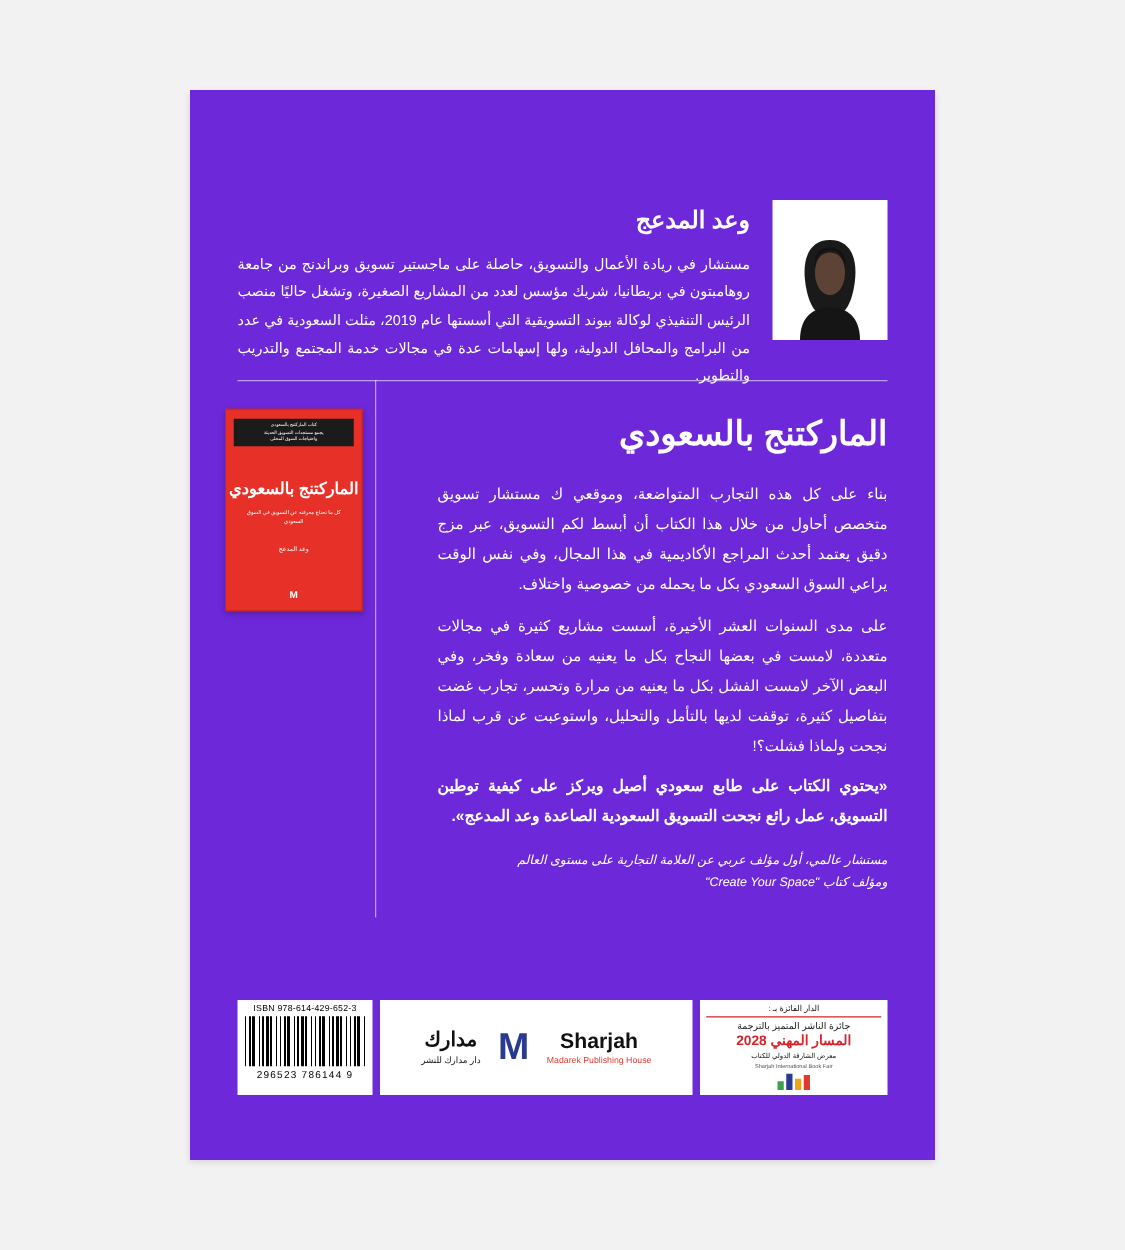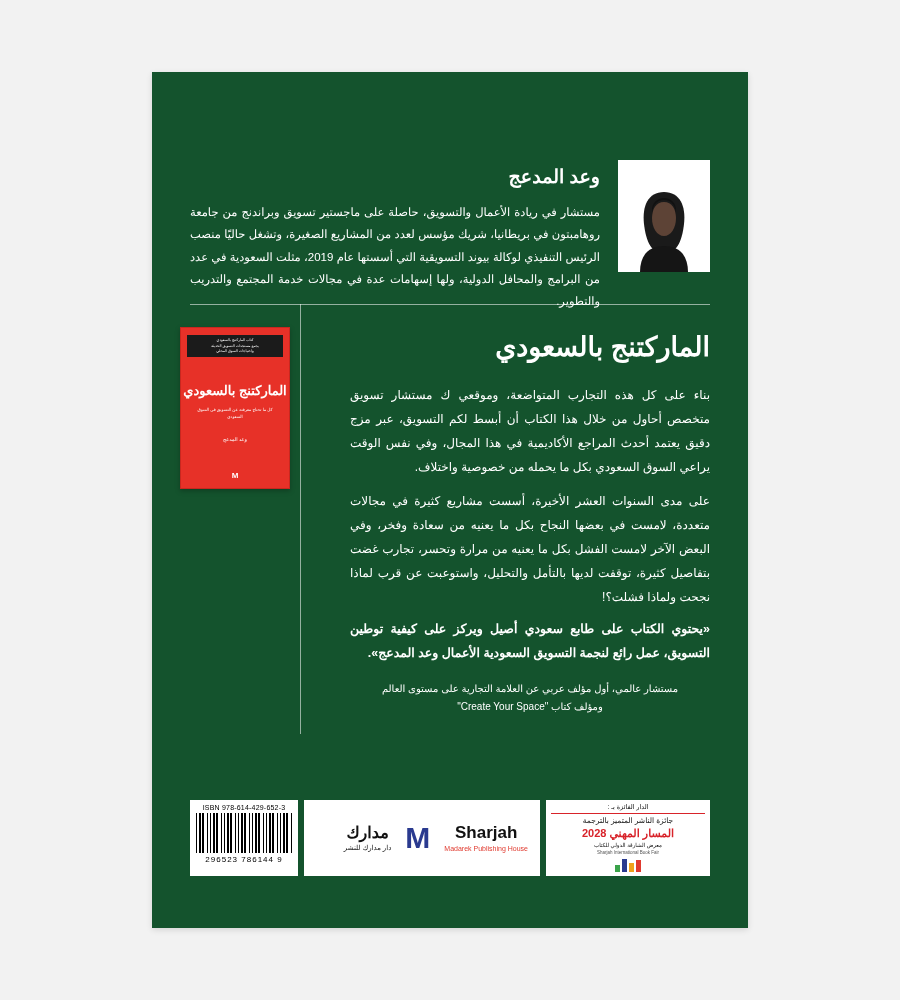--- a/index.html
+++ b/index.html
@@ -11,21 +11,21 @@
   }
   .stage{
     position:relative;
     width:900px;height:1000px;
     background:#f2f2f2;
   }
   .book-cover{
     position:absolute;
     left:152px;top:72px;
     width:596px;height:856px;
-    background:#14532d;
+    background:#6d28d9;
     box-shadow:0 2px 6px rgba(0,0,0,0.12);
     overflow:hidden;
   }
   
   .author-block{
     position:absolute;
     top:88px; right:38px; left:38px;
     display:flex;
     flex-direction:row;
     align-items:flex-start;
@@ -184,21 +184,22 @@
     font-size:13px;
     font-weight:bold;
     margin:0 0 6px 0;
     text-align:center;
   }
   .quote-role{
     color:#ffffff;
     font-size:10px;
     line-height:1.8;
     margin:0;
-    text-align:center;
+    text-align:right;
+    font-style:italic;
   }
   
   .bottom-bar{
     position:absolute;
     left:0;right:0;
     bottom:52px;
     height:76px;
     margin:0 38px;
     display:flex;
     flex-direction:row;
@@ -237,21 +238,21 @@
     margin-top:2px;
     font-family:"Liberation Sans", sans-serif;
   }
   .publisher-box{
     background:#ffffff;
     flex:1 1 auto;
     margin:0 6px;
     display:flex;
     flex-direction:row-reverse;
     align-items:center;
-    justify-content:flex-end;
+    justify-content:center;
     gap:14px;
     padding:0 12px;
     box-sizing:border-box;
   }
   .pub-ar{
     text-align:center;
     color:#111;
   }
   .pub-ar .ar-big{
     font-size:16px;font-weight:bold;line-height:1.1;
@@ -270,21 +271,21 @@
     color:#111;
   }
   .pub-en .en-big{
     font-size:17px;font-weight:bold;line-height:1.1;
   }
   .pub-en .en-small{
     font-size:7px;margin-top:3px;color:#e03a2f;
   }
   .award-box{
     background:#ffffff;
-    width:164px;
+    width:150px;
     padding:3px 5px;
     box-sizing:border-box;
     display:flex;
     flex-direction:column;
     justify-content:flex-start;
     align-items:stretch;
     text-align:center;
   }
   .award-top{
     font-size:6.5px;color:#111;
@@ -349,21 +350,21 @@
 
     <div class="main-block">
       <h1 class="book-title">الماركتنج بالسعودي</h1>
       <div class="blurb">
         <p>بناء على كل هذه التجارب المتواضعة، وموقعي ك مستشار تسويق متخصص أحاول من خلال هذا الكتاب أن أبسط لكم التسويق، عبر مزج دقيق يعتمد أحدث المراجع الأكاديمية في هذا المجال، وفي نفس الوقت يراعي السوق السعودي بكل ما يحمله من خصوصية واختلاف.</p>
         <p>على مدى السنوات العشر الأخيرة، أسست مشاريع كثيرة في مجالات متعددة، لامست في بعضها النجاح بكل ما يعنيه من سعادة وفخر، وفي البعض الآخر لامست الفشل بكل ما يعنيه من مرارة وتحسر، تجارب غضت بتفاصيل كثيرة، توقفت لديها بالتأمل والتحليل، واستوعبت عن قرب لماذا نجحت ولماذا فشلت؟!</p>
       </div>
     </div>
 
     <div class="quote-block">
-      <p class="quote-text">«يحتوي الكتاب على طابع سعودي أصيل ويركز على كيفية توطين التسويق، عمل رائع لنجمة التسويق السعودية الأعمال وعد المدعج».</p>
+      <p class="quote-text">«يحتوي الكتاب على طابع سعودي أصيل ويركز على كيفية توطين التسويق، عمل رائع نجحت التسويق السعودية الصاعدة وعد المدعج».</p>
       <p class="quote-role">مستشار عالمي، أول مؤلف عربي عن العلامة التجارية على مستوى العالم</p>
       <p class="quote-role">ومؤلف كتاب "Create Your Space"</p>
     </div>
 
     <div class="bottom-bar">
 
       <div class="award-box">
         <div class="award-top">الدار الفائزة بـ :</div>
         <div class="award-line1">جائزة الناشر المتميز بالترجمة</div>
         <div class="award-red">المسار المهني 2028</div>

